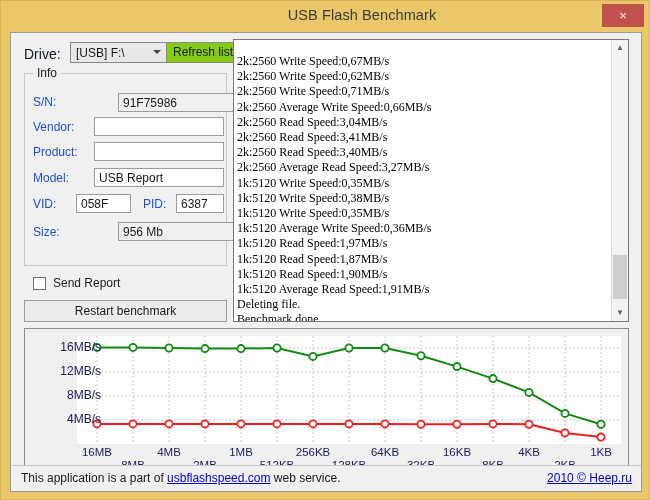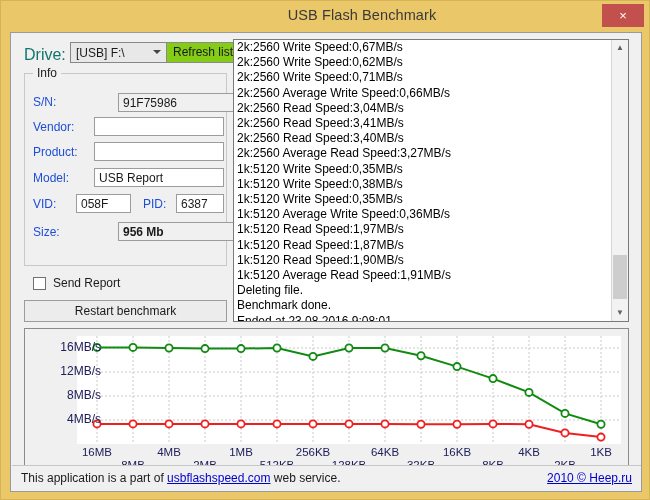--- a/index.html
+++ b/index.html
@@ -50,21 +50,21 @@
     box-sizing: border-box;
     overflow: hidden;
   }
   
   #drive-row {
     position: absolute; left: 13px; top: 9px;
     height: 22px;
   }
   #drive-label {
     position: absolute; left: 0; top: 4px;
-    font-size: 16px; color: #0f766e;
+    font-size: 14px; color: #0f172a;
   }
   #drive-select {
     position: absolute; left: 46px; top: 0;
     width: 98px; height: 21px;
     box-sizing: border-box;
     background: #e8e8e8;
     border: 1px solid #878787;
     font-size: 12px;
     color: #1a1a1a;
   }
@@ -154,26 +154,27 @@
   
   #log-wrap {
     position: absolute; left: 222px; top: 6px;
     width: 396px; height: 283px;
     box-sizing: border-box;
     background: #ffffff;
     border: 1px solid #7a7a7a;
     overflow: hidden;
   }
   #log-lines {
-    position: absolute; left: 3px; top: 0;
+    position: absolute; left: 3px; top: 14px;
     width: 370px;
     font-size: 12px;
     color: #000000;
     line-height: 15.2px;
     white-space: nowrap;
+    font-family: Liberation Serif, serif;
   }
   #log-scroll {
     position: absolute; right: 0; top: 0;
     width: 16px; height: 281px;
     background: #f2f2f2;
     border-left: 1px solid #d6d6d6;
   }
   .sb-arrow {
     position: absolute; left: 0;
     width: 16px; height: 16px;
@@ -289,21 +290,21 @@
         </div>
         <div class="fld-label" style="left: 22px; top: 164px;">VID:</div>
         <div class="fld-box" style="left: 65px; top: 161px; width: 55px; height: 19px;">
           <span class="fld-val">058F</span>
         </div>
         <div class="fld-label" style="left: 132px; top: 164px;">PID:</div>
         <div class="fld-box" style="left: 165px; top: 161px; width: 48px; height: 19px;">
           <span class="fld-val">6387</span>
         </div>
         <div class="fld-label" style="left: 22px; top: 192px;">Size:</div>
-        <div class="fld-box readonly" style="left: 65px; top: 189px; width: 148px; height: 19px; font-weight: bold;">
+        <div class="fld-box readonly" style="left: 65px; top: 189px; width: 148px; height: 19px;">
           <span class="fld-val">956 Mb</span>
         </div>
       </div>
 
     <div id="send-report-row">
       <span id="send-report-box"></span>
       <span id="send-report-label">Send Report</span>
     </div>
 
     <div id="restart-btn">Restart benchmark</div>

